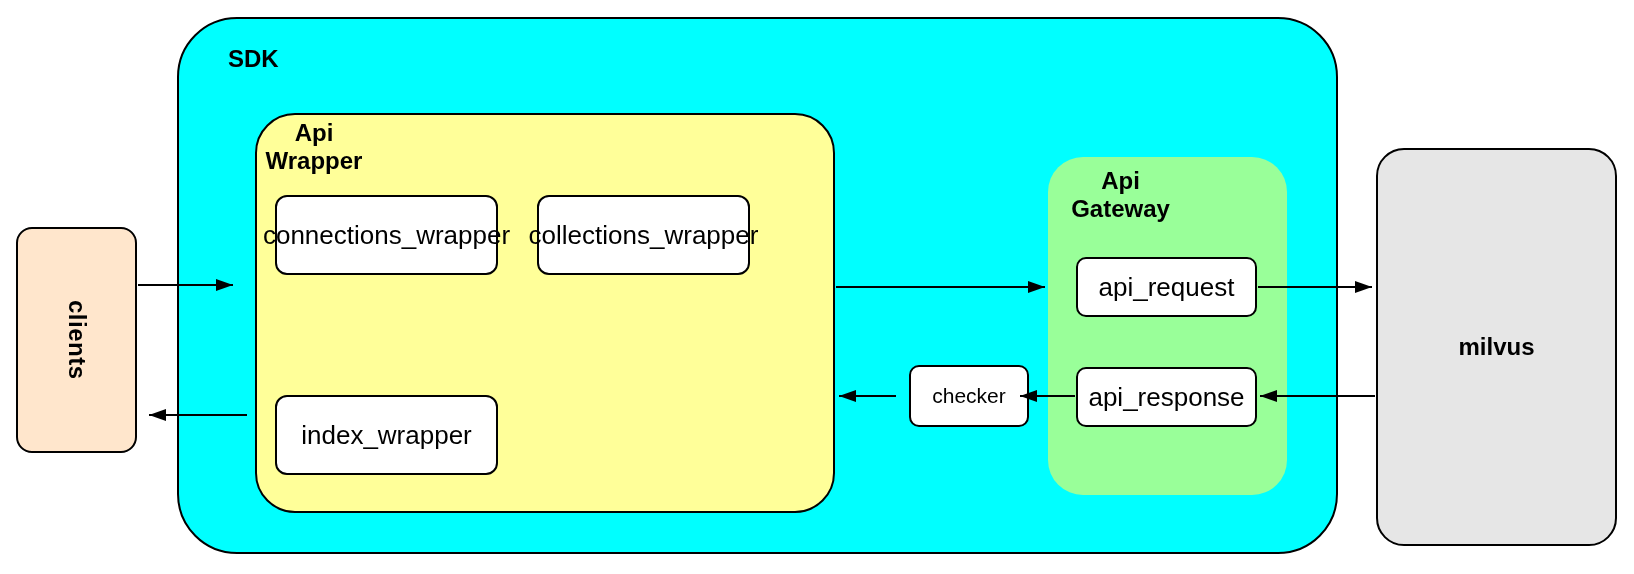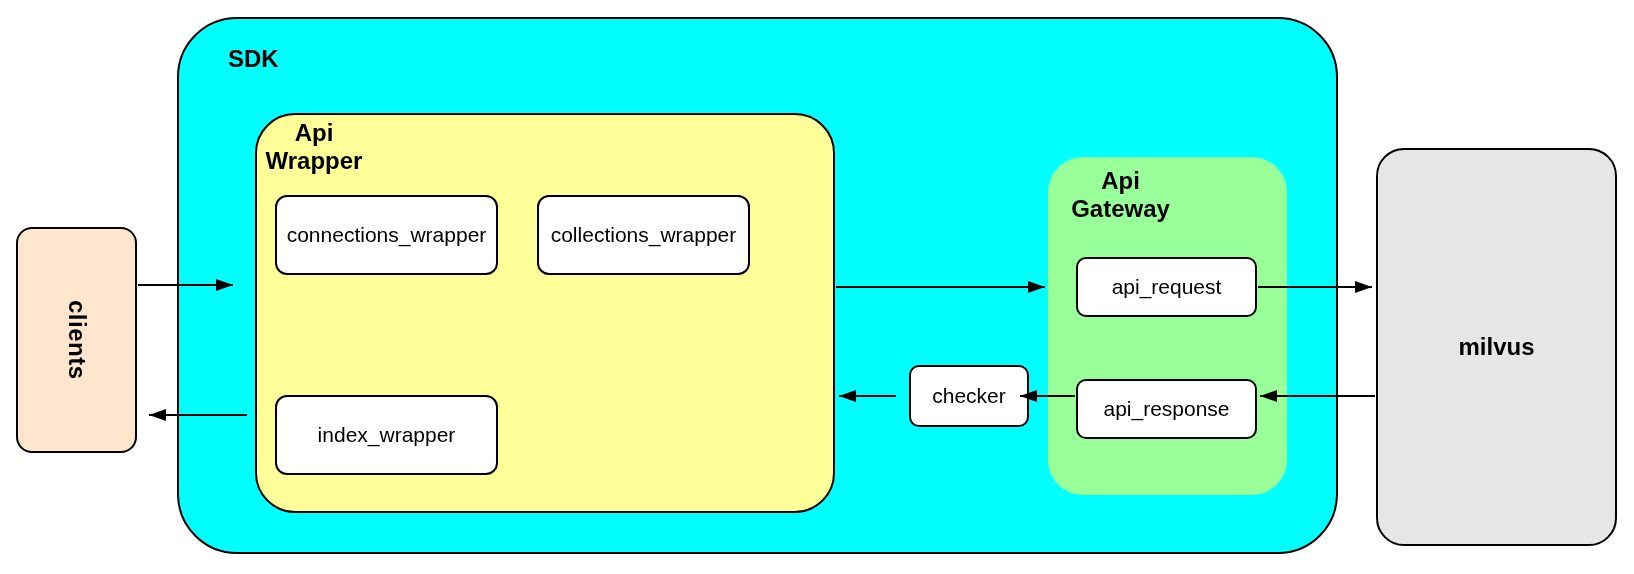--- a/index.html
+++ b/index.html
@@ -29,21 +29,21 @@
     left:76px;top:94px;width:580px;height:400px;
     background:#ffff99;border-radius:40px;
   }
   .wrapper-title{
     position:absolute;left:0;top:4px;width:114px;text-align:center;
     font-weight:bold;font-size:24px;line-height:28px;
   }
 
   .wbox{
     background:#ffffff;border:2px solid #000000;border-radius:12px;
-    font-size:21px;display:flex;align-items:center;justify-content:center;
+    font-size:26px;display:flex;align-items:center;justify-content:center;
   }
   .c1{left:18px;width:223px;}
   .c2{left:280px;width:213px;}
   .r1{top:80px;height:80px;}
   .r2{top:180px;height:80px;}
   .r3{top:280px;height:80px;}
 
   .checker{
     left:718px;top:346px;width:120px;height:62px;
     background:#ffffff;border:2px solid #000000;border-radius:10px;font-size:21px;margin-left:12px;
@@ -51,21 +51,21 @@
 
   .gateway{
     left:869px;top:138px;width:239px;height:338px;
     background:#99ff99;border-radius:35px;border:none;
   }
   .gateway-title{
     position:absolute;left:10px;top:10px;width:125px;text-align:center;
     font-weight:bold;font-size:24px;line-height:28px;
   }
   .gw-req{left:28px;top:100px;width:181px;height:60px;border-radius:10px;justify-content:center;}
-  .gw-resp{left:28px;top:210px;width:181px;height:60px;border-radius:10px;margin-top:12px;}
+  .gw-resp{left:28px;top:210px;width:181px;height:60px;border-radius:10px;}
 
   .milvus{
     left:1376px;top:148px;width:241px;height:398px;
     background:#e6e6e6;border:2px solid #000000;border-radius:28px;
   }
   .milvus .label{font-weight:bold;font-size:24px;text-align:right;}
 
   .arrows{position:absolute;left:0;top:0;pointer-events:none;}
   .arrows line{stroke:#000000;stroke-width:2;}
 </style>

